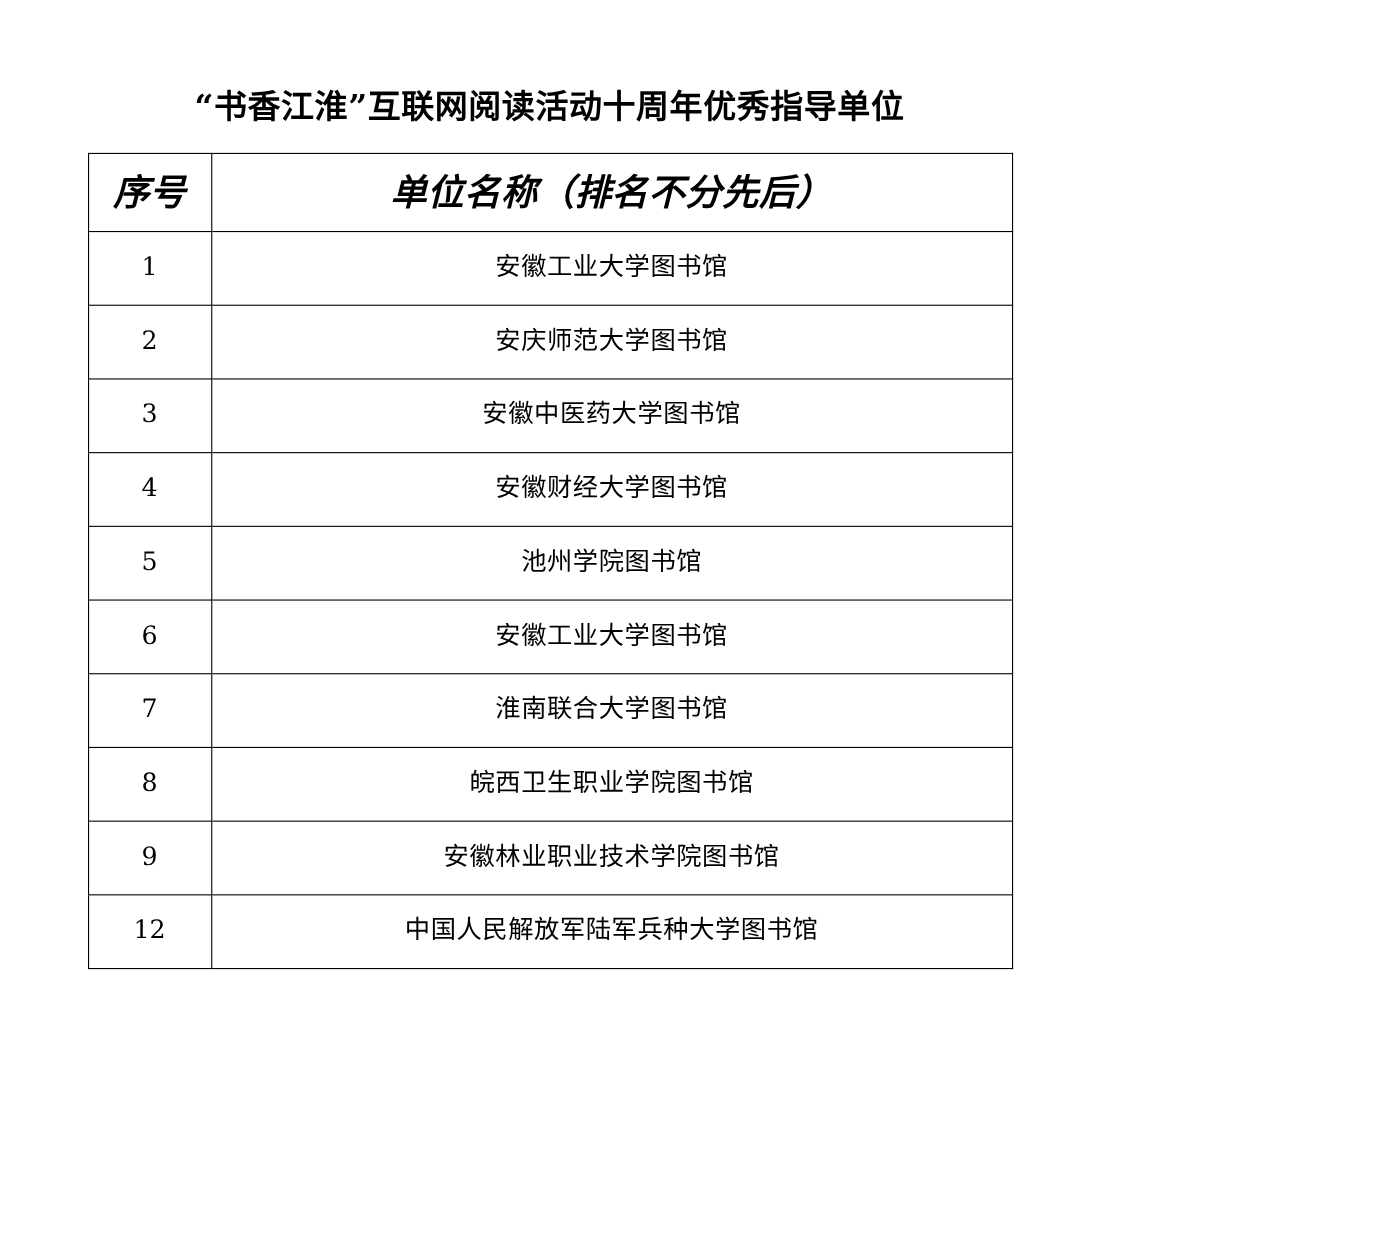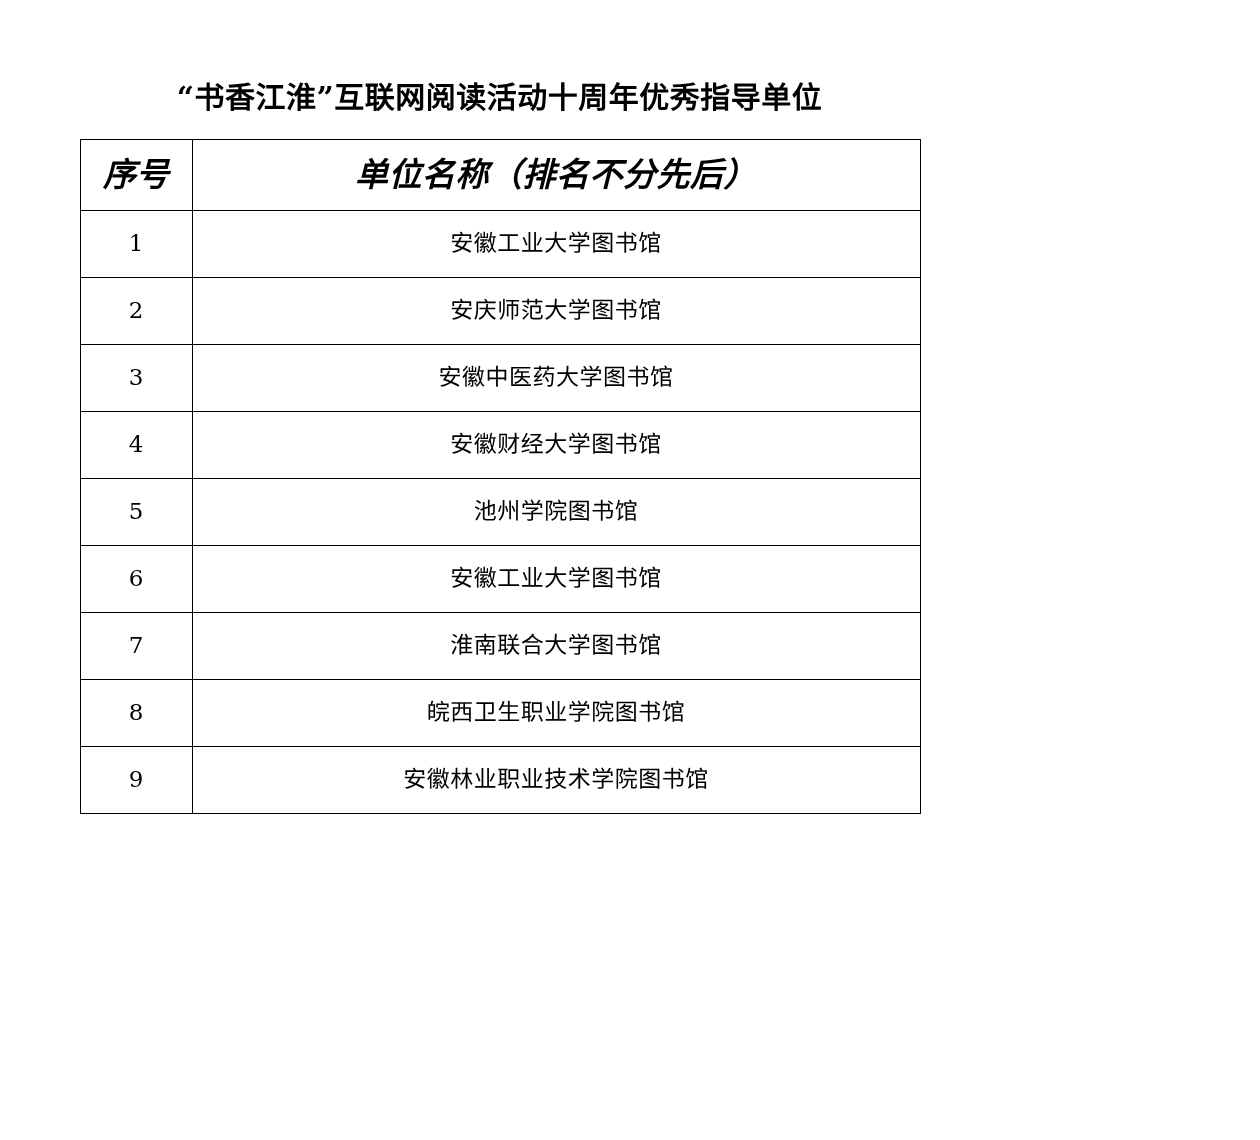--- a/index.html
+++ b/index.html
@@ -119,17 +119,21 @@
             <td class="name-cell">淮南联合大学图书馆</td>
           </tr>
           <tr>
             <td class="num-cell">8</td>
             <td class="name-cell">皖西卫生职业学院图书馆</td>
           </tr>
           <tr>
             <td class="num-cell">9</td>
             <td class="name-cell">安徽林业职业技术学院图书馆</td>
           </tr>
+          <tr>
+            <td class="num-cell">12</td>
+            <td class="name-cell">中国人民解放军陆军兵种大学图书馆</td>
+          </tr>
         </tbody>
     </table>
   </div>
 
 </div>
 
 </body></html>

